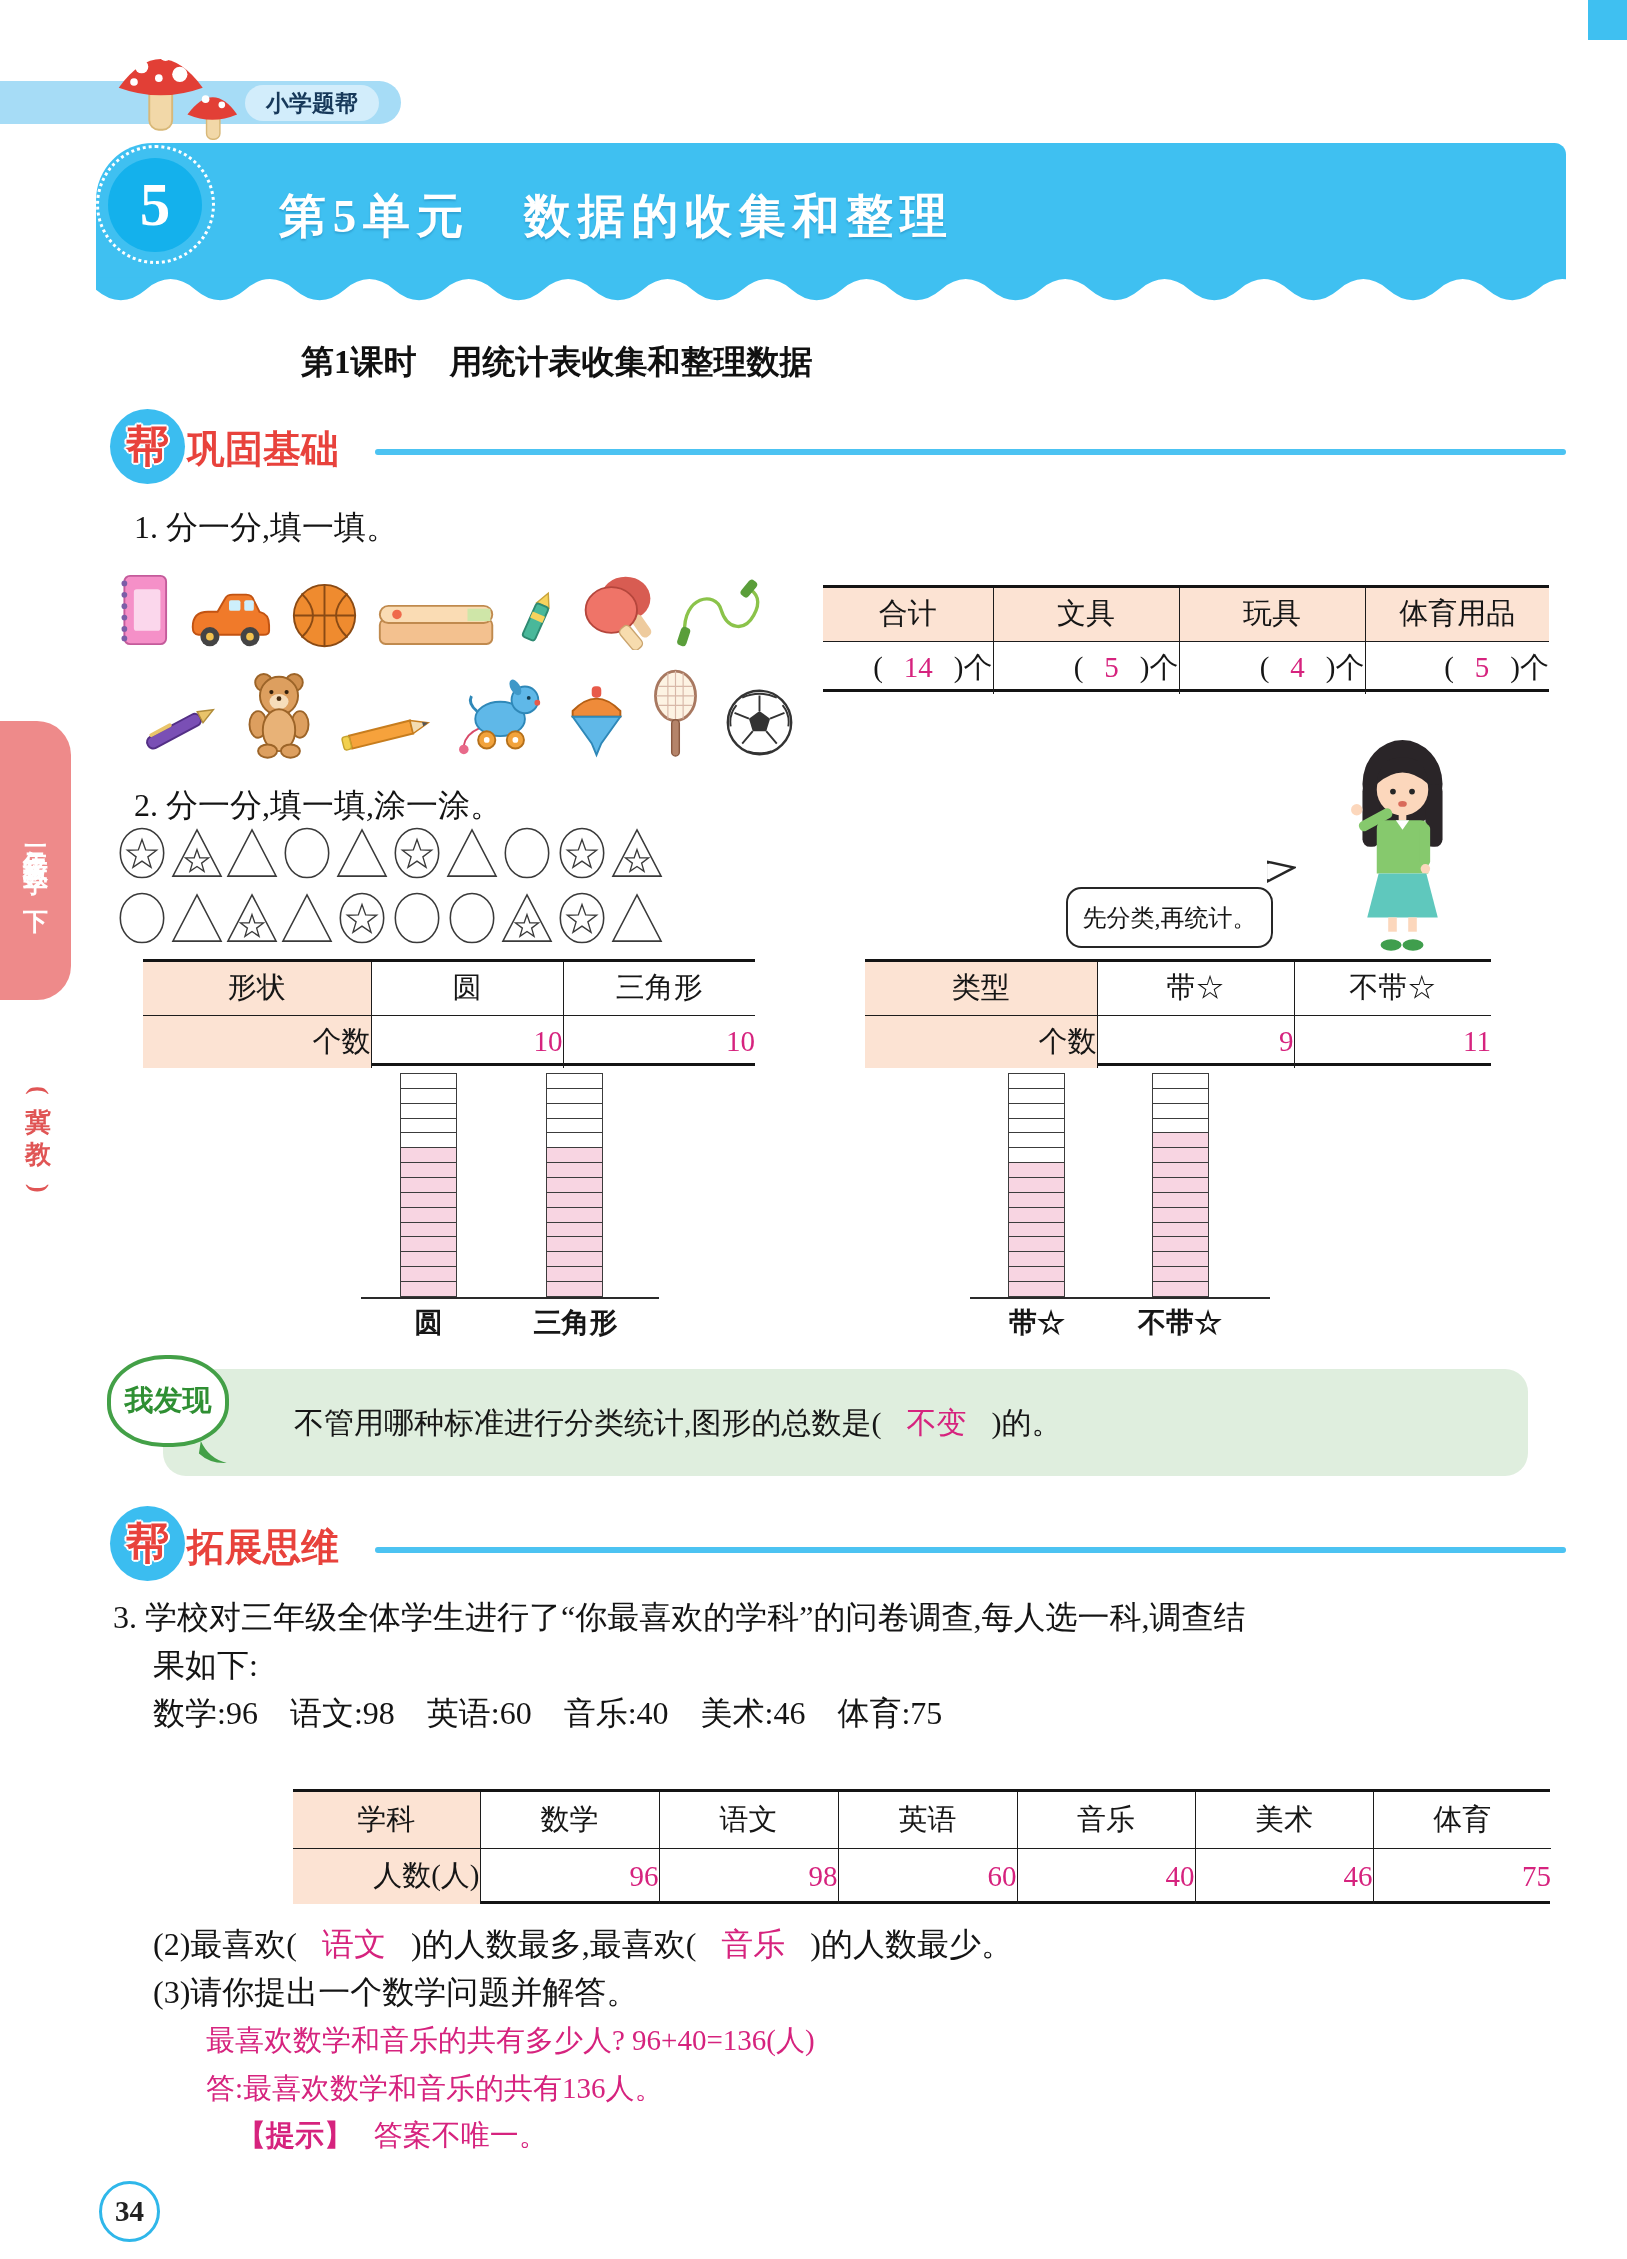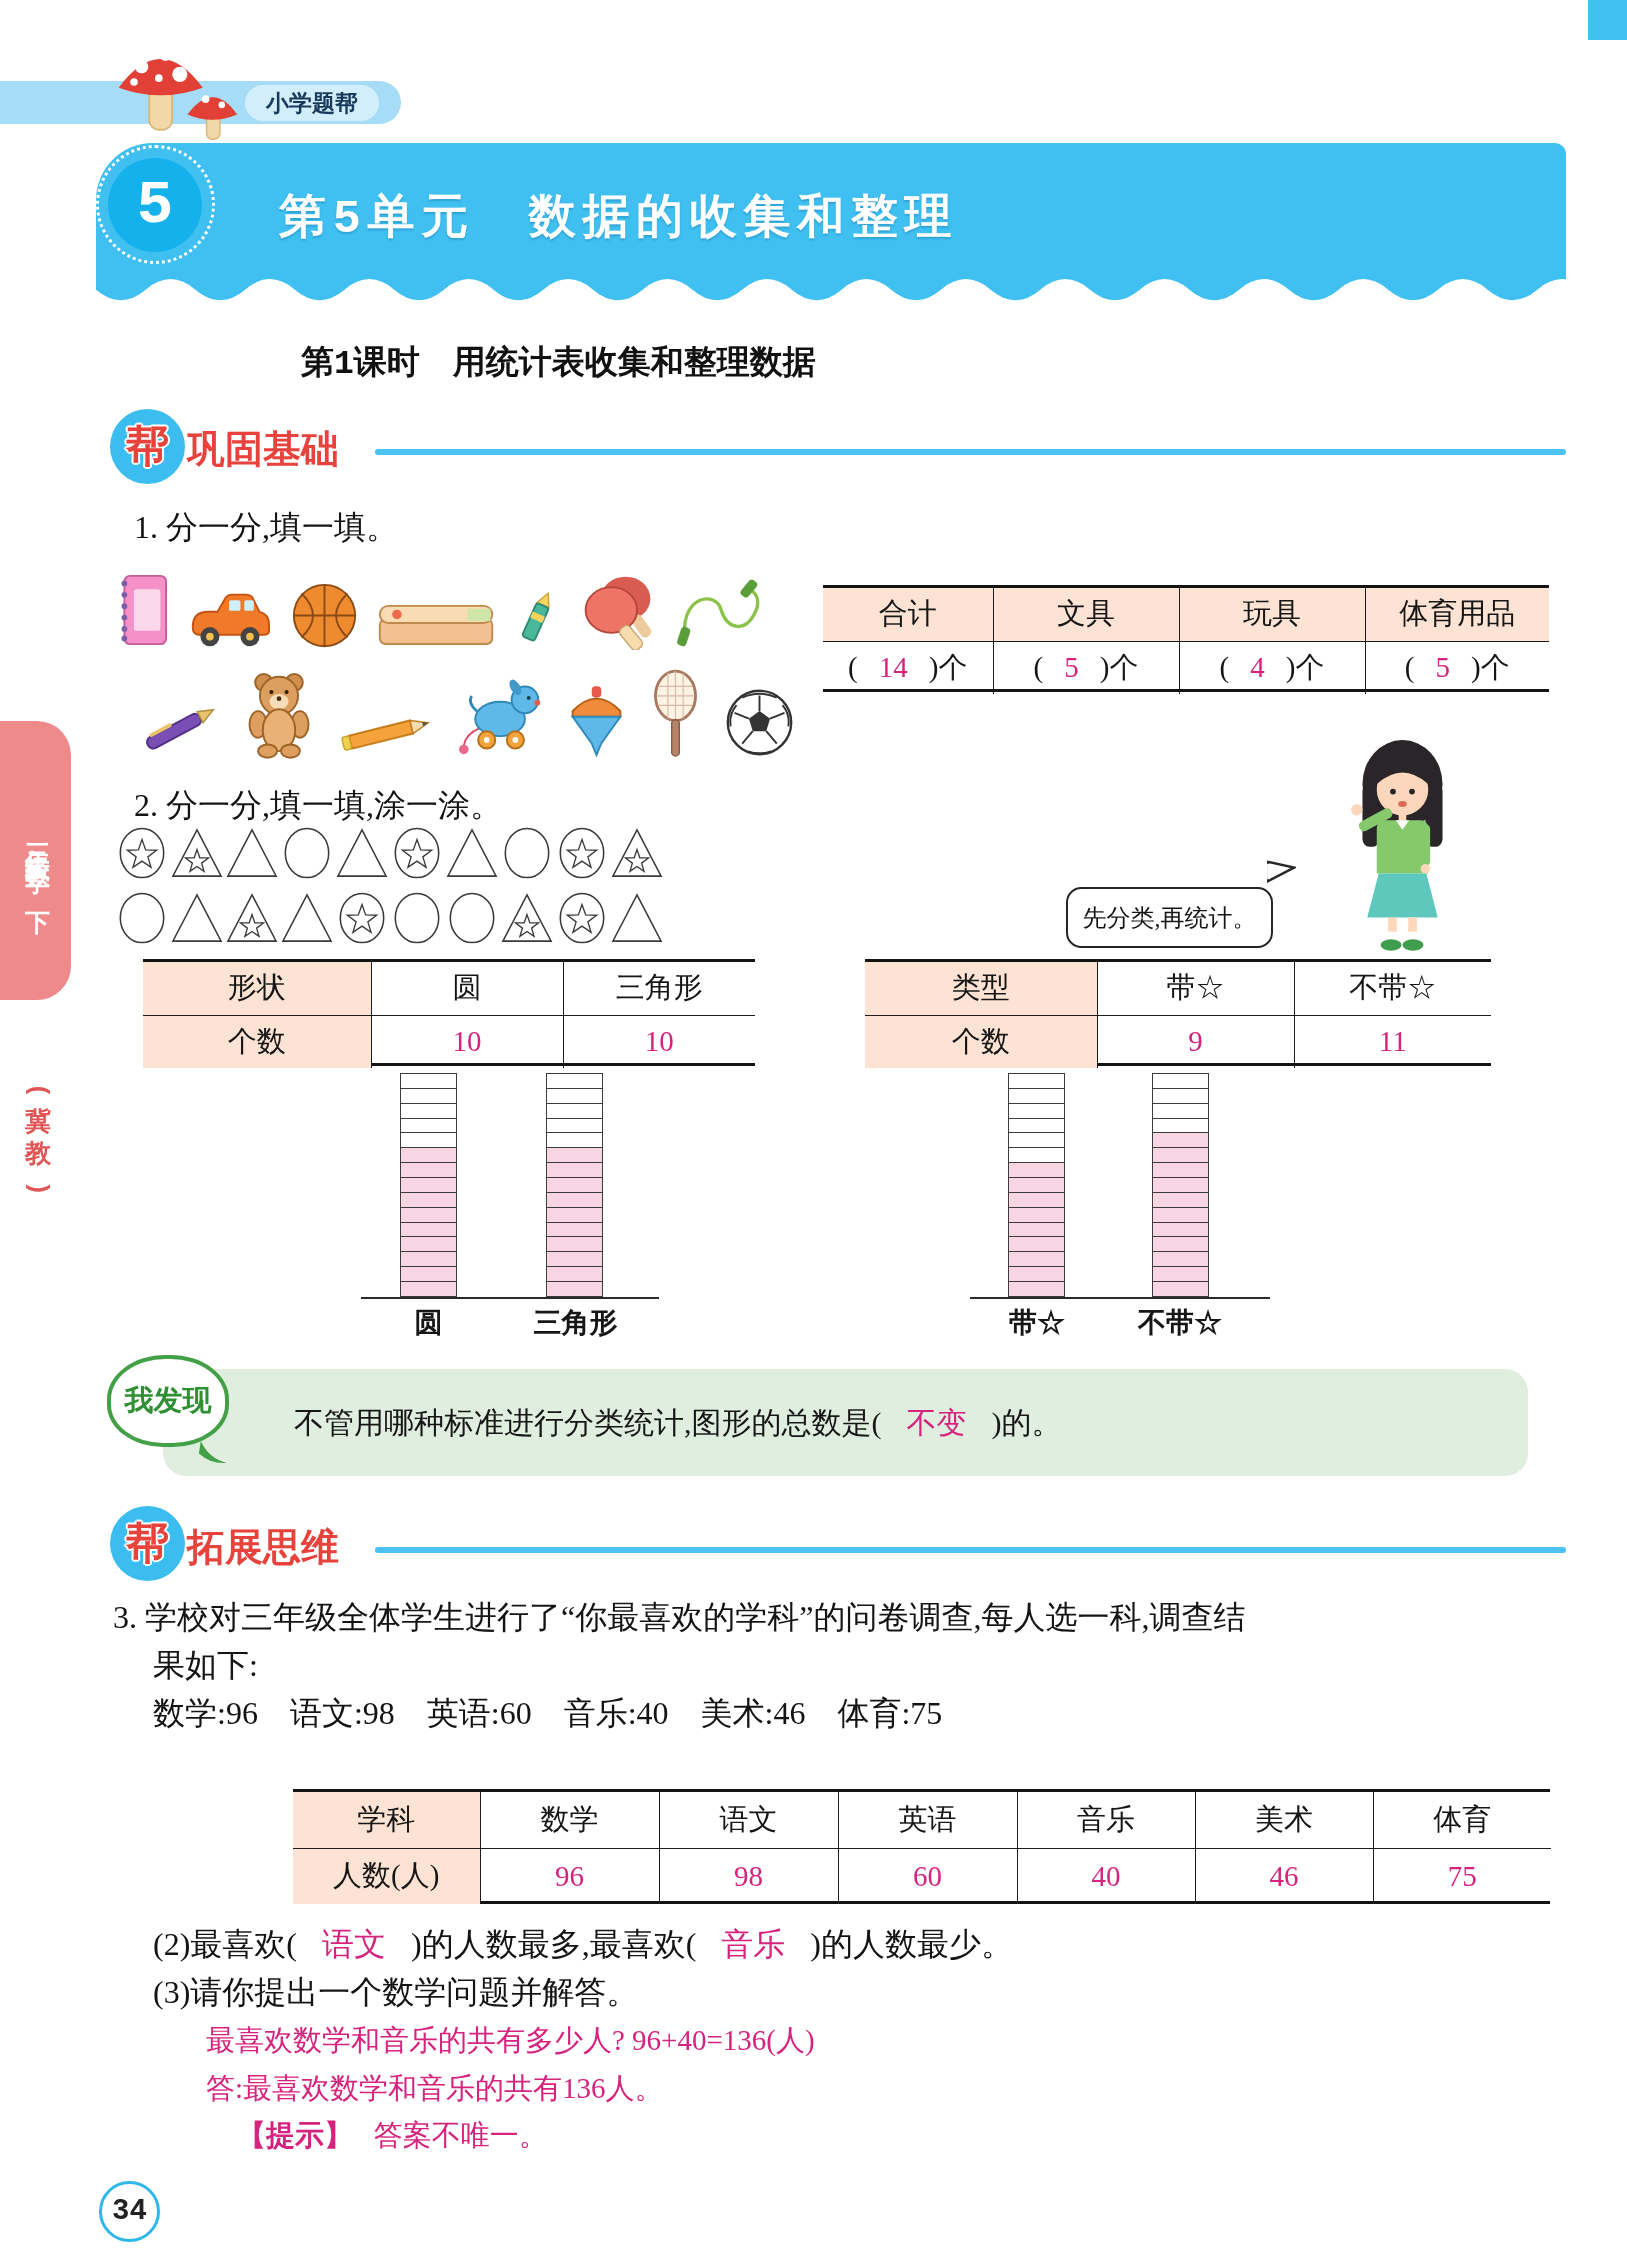--- a/index.html
+++ b/index.html
@@ -1,19 +1,19 @@
 <!DOCTYPE html>
 <html><head>
 <meta charset="utf-8">
 <style>
   html,body{margin:0;padding:0;background:#9a9a9a;}
   .page{position:relative;width:1628px;height:2260px;background:#ffffff;overflow:hidden;
         font-family:"Liberation Serif",serif;color:#161616;margin:0 auto;}
   .abs{position:absolute;}
-  .sans{font-family:Liberation Mono, monospace;}
+  .sans{font-family:Liberation Serif, serif;}
   .mag{color:#d6237e;}
   .nowrap{white-space:nowrap;}
 
   
   .top-band{left:0;top:81px;width:401px;height:43px;background:#a6dcf6;border-radius:0 22px 22px 0;}
   .logo-badge{left:245px;top:85px;width:134px;height:36px;background:#d2edfb;border-radius:18px;
               display:flex;align-items:center;justify-content:center;font-size:23px;font-weight:bold;color:#17395a;}
   .corner-square{left:1588px;top:0;width:40px;height:40px;background:#3fc0f1;}
 
   
@@ -33,21 +33,21 @@
   .sec-label{font-size:38px;font-weight:bold;color:#e8423c;}
   .sec-line{height:5.7px;background:#4cc3f2;border-radius:2.9px;}
 
   .tline{font-size:32px;color:#141414;}
 
   
   .tblwrap{position:absolute;border-top:3.8px solid #141414;border-bottom:3.8px solid #141414;box-sizing:border-box;}
   table.wb{border-collapse:collapse;table-layout:fixed;width:100%;height:100%;font-size:29px;text-align:center;}
   table.wb td{border:1.4px solid #1c1c1c;vertical-align:middle;padding:0;}
   table.wb tr:first-child td{border-top:none;}
-  table.wb tr:last-child td{border-bottom:none;}
+  table.wb tr:last-child td{border-bottom:none;text-align:right;}
   table.wb td:first-child{border-left:none;}
   table.wb td:last-child{border-right:none;}
   .peach{background:#fce3d3;}
   .qv{padding:0 21px;}
   .ansgap{padding:0 25px;}
 
   
   .items-row{display:flex;align-items:flex-end;gap:17px;}
 
   

